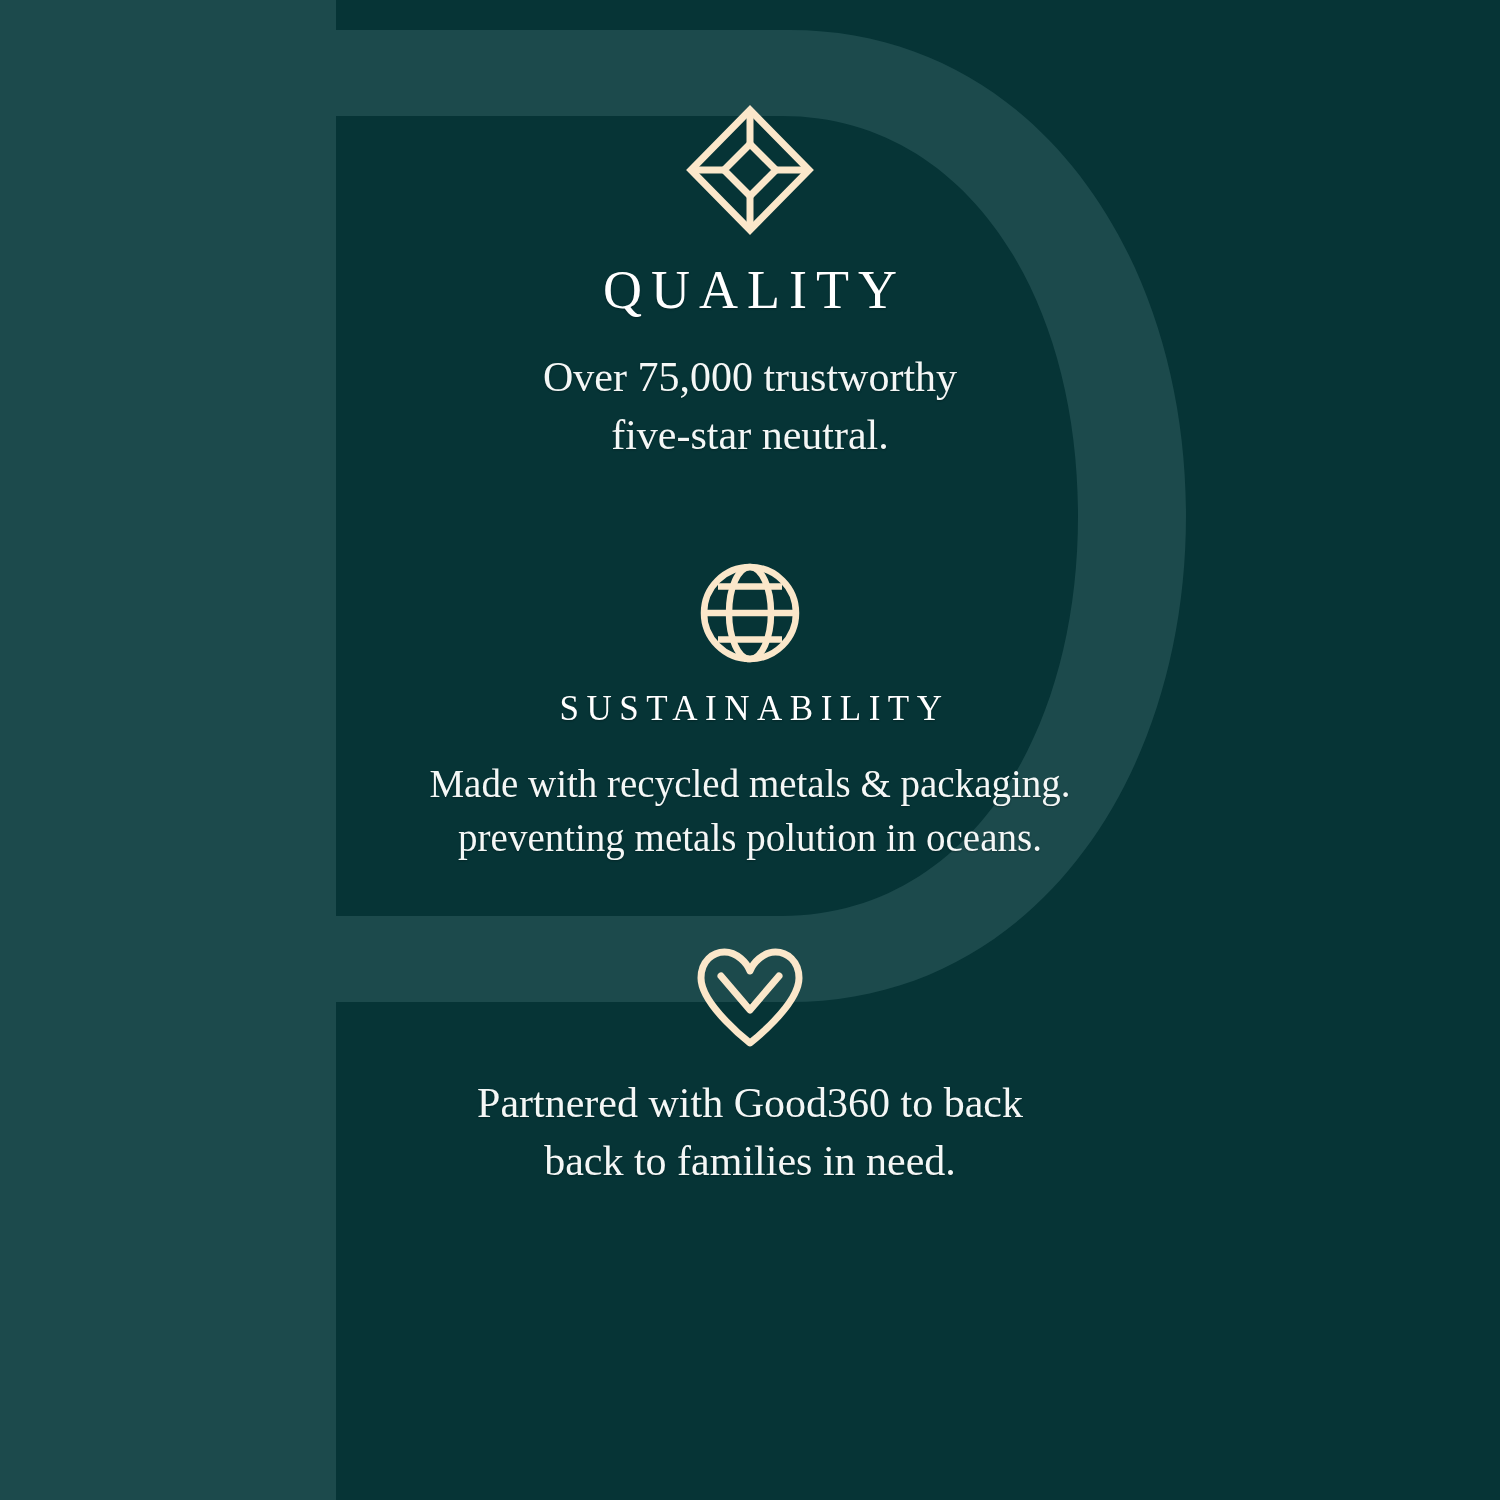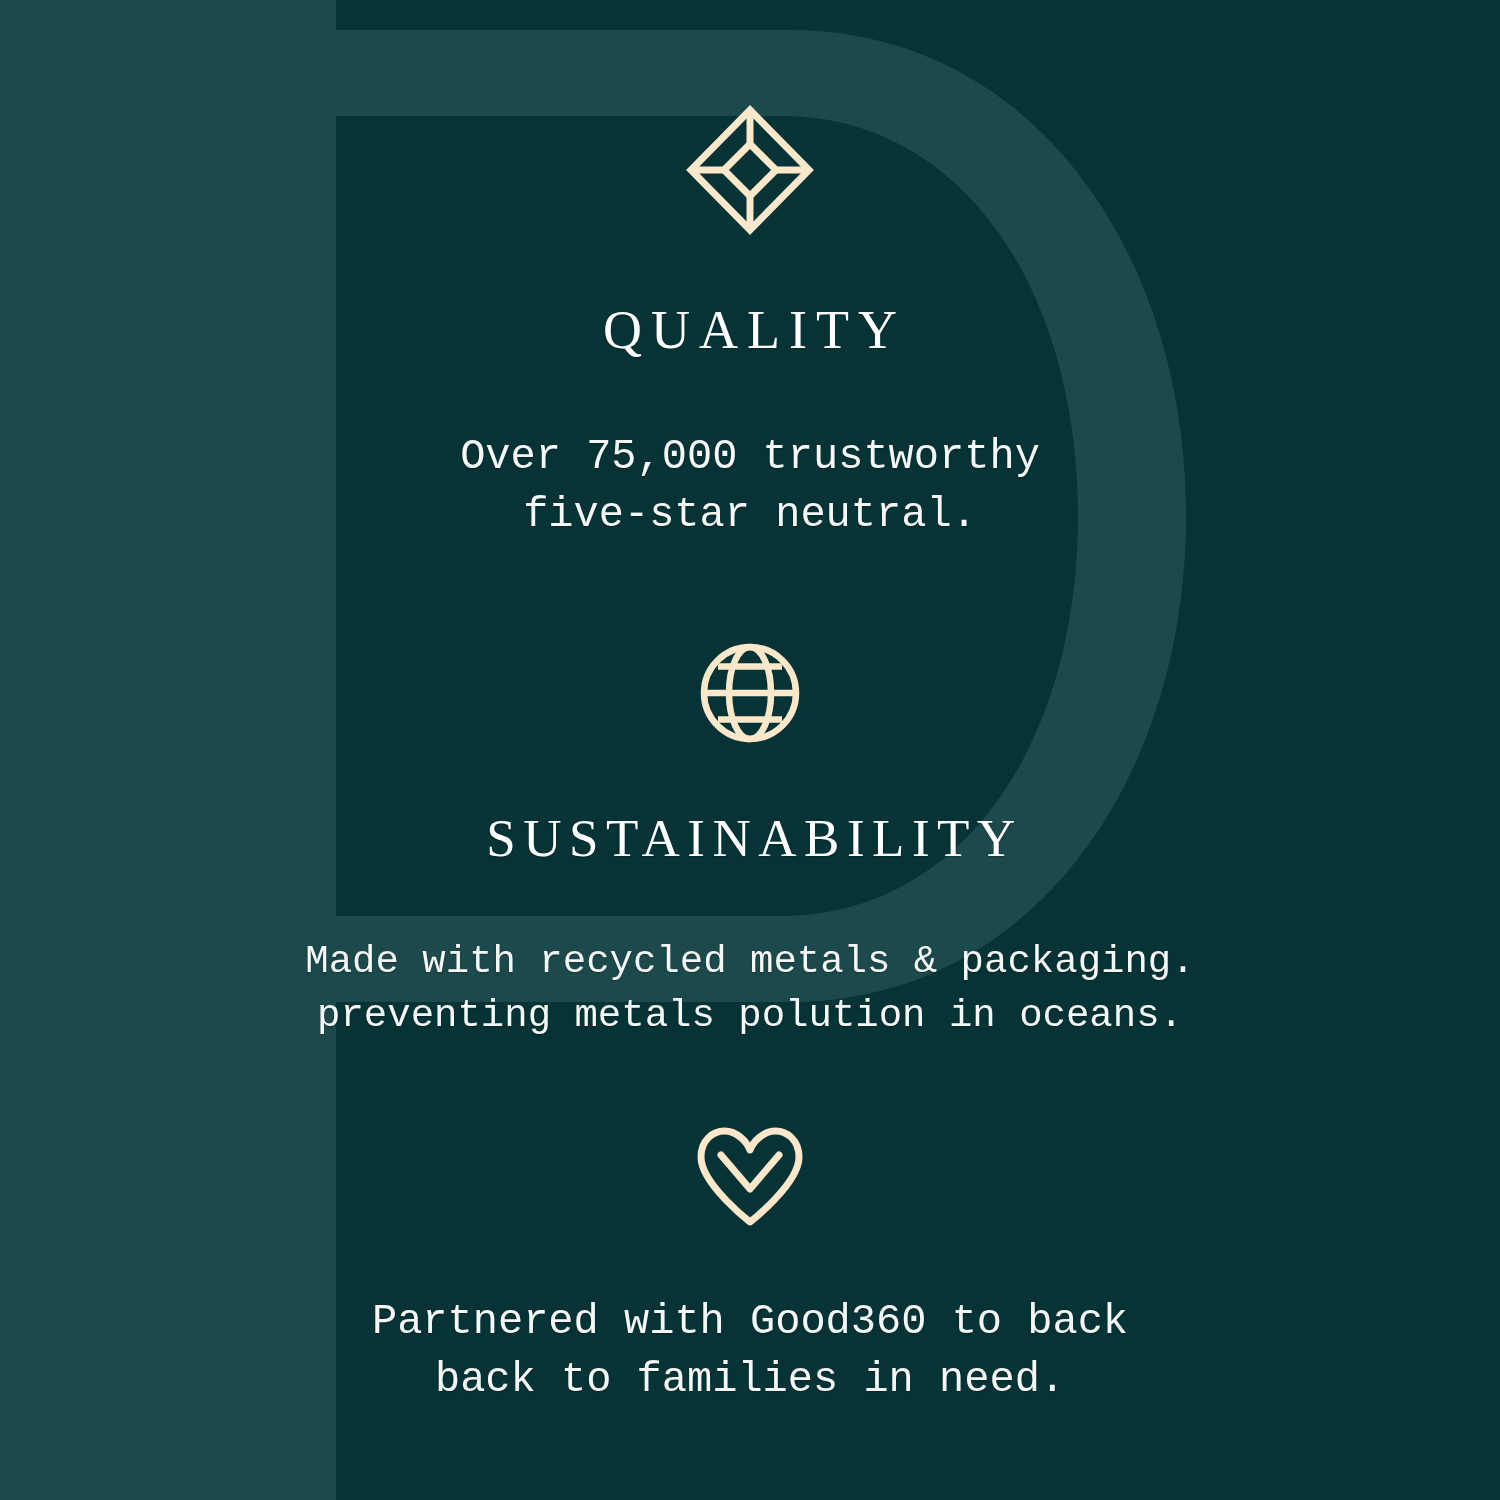--- a/index.html
+++ b/index.html
@@ -38,21 +38,20 @@
     padding-top: 104px;
     box-sizing: border-box;
   }
 
   .block {
     width: 100%;
     display: flex;
     flex-direction: column;
     align-items: center;
     text-align: center;
-    gap: 40px;
   }
   .block-quality { margin-bottom: 0; }
   .block-sustainability { margin-top: 96px; }
   .block-charity { margin-top: 82px; }
 
   .icon-wrap {
     display: flex;
     align-items: center;
     justify-content: center;
     margin-bottom: 26px;
@@ -63,25 +62,25 @@
     color: #ffffff;
     font-family: "Liberation Serif", serif;
     font-weight: 400;
     font-size: 54px;
     letter-spacing: 9px;
     line-height: 1.05;
     margin: 0 0 30px 0;
     text-indent: 9px;
     text-shadow: 0 1px 2px rgba(0,0,0,0.30);
   }
-  .heading-sustainability { font-size: 53px; letter-spacing: 7.5px; text-align: center; }
+  .heading-sustainability { font-size: 35px; letter-spacing: 7.5px; text-align: center; }
 
   .body-text {
     color: #f4f7f6;
-    font-family: Liberation Mono, monospace;
+    font-family: Liberation Serif, serif;
     font-weight: 400;
     font-size: 42px;
     line-height: 1.38;
     margin: 0;
     max-width: 1080px;
     text-shadow: 0 1px 2px rgba(0,0,0,0.28);
   }
   .body-text-sustainability { font-size: 39px; max-width: 1200px; }
   .body-line { display: block; }
 </style>

